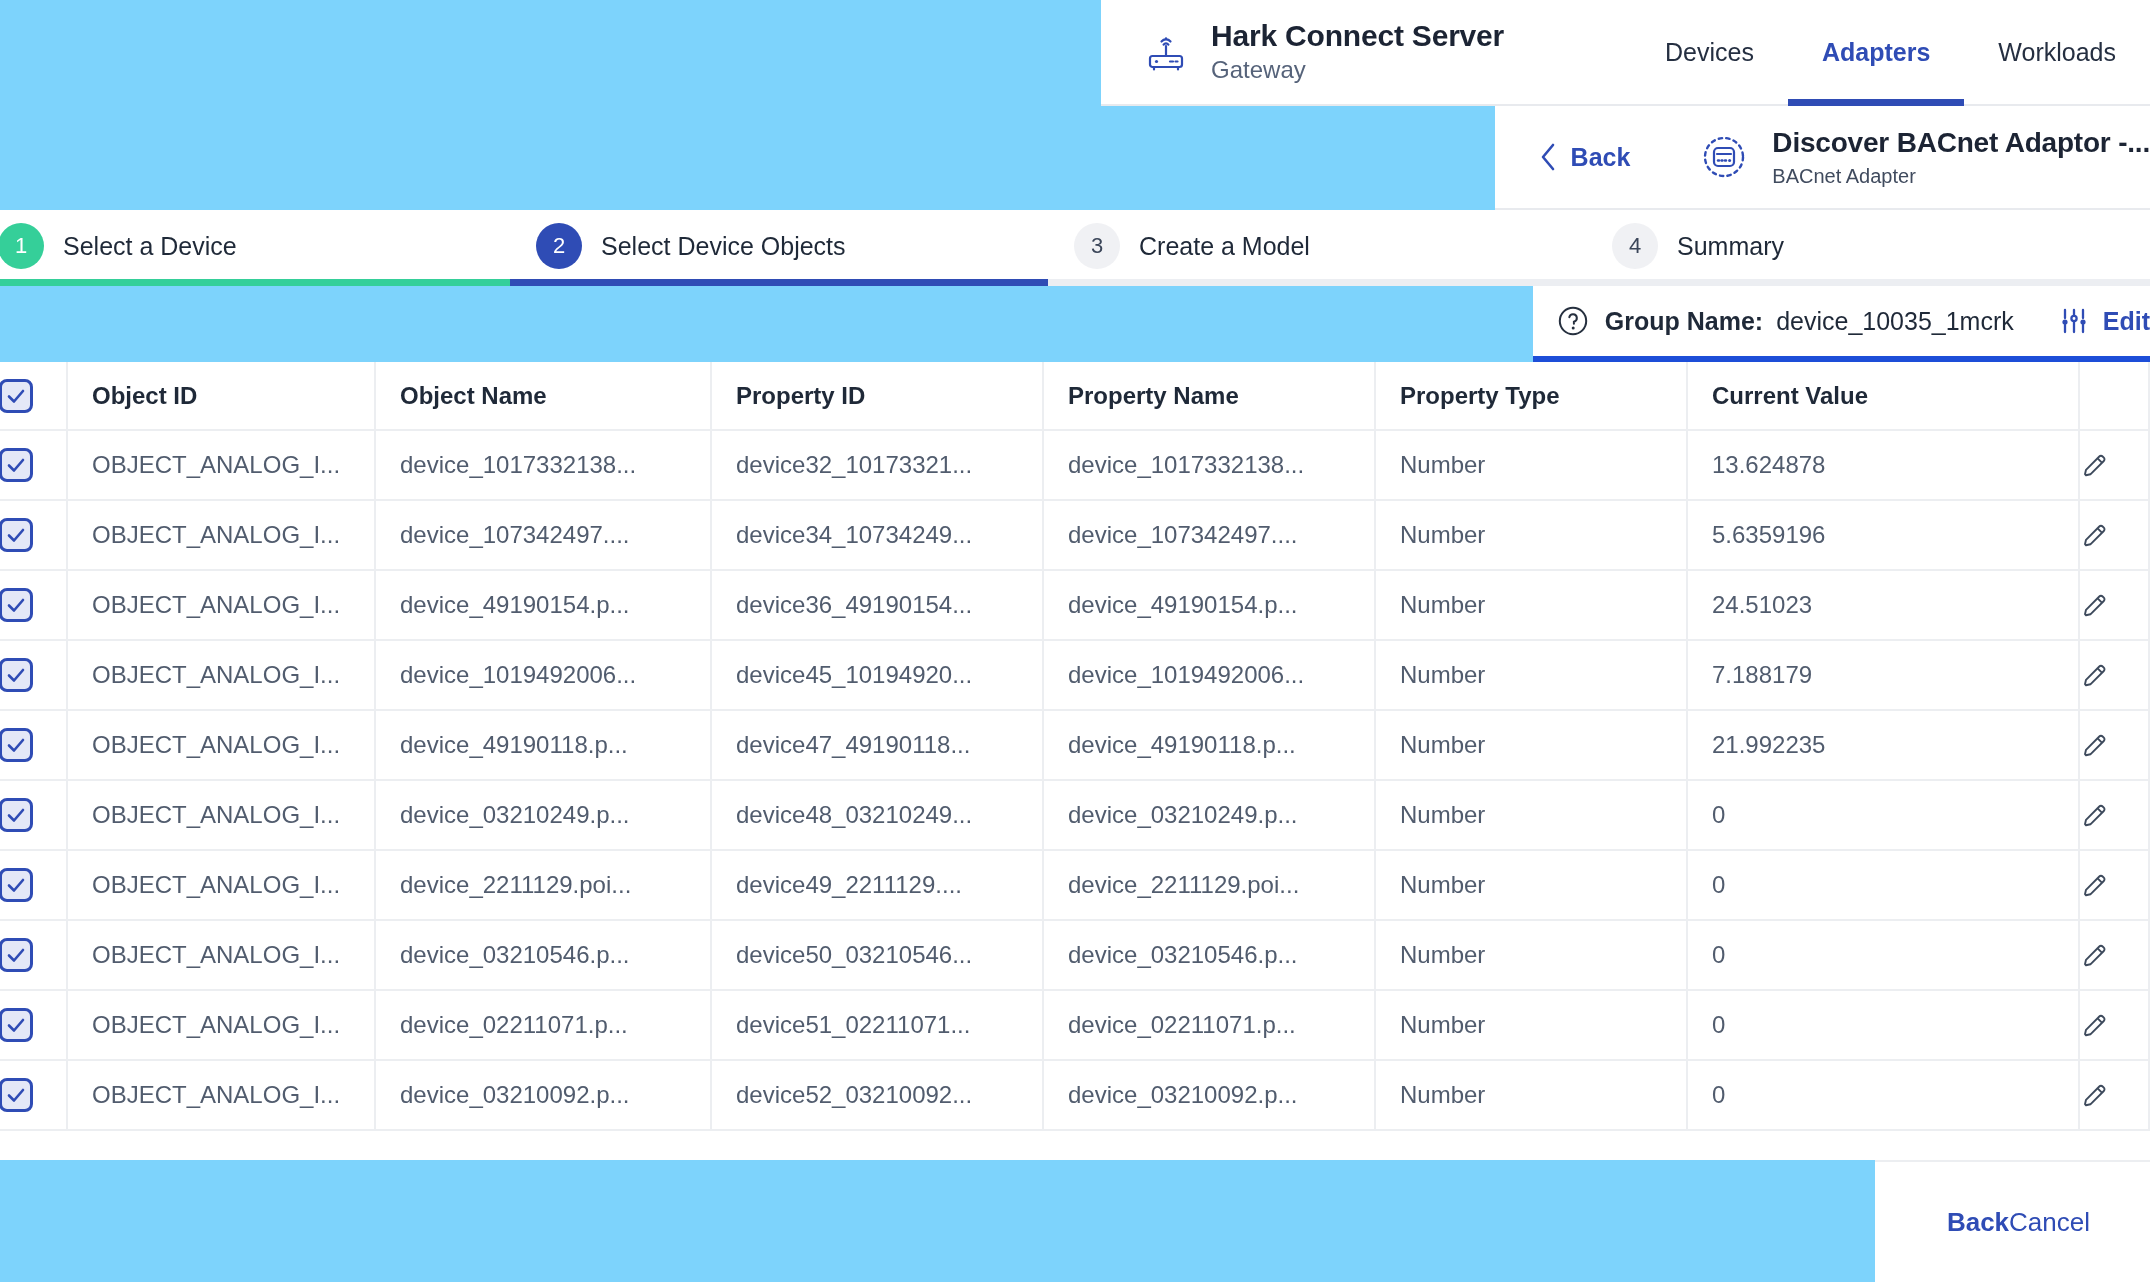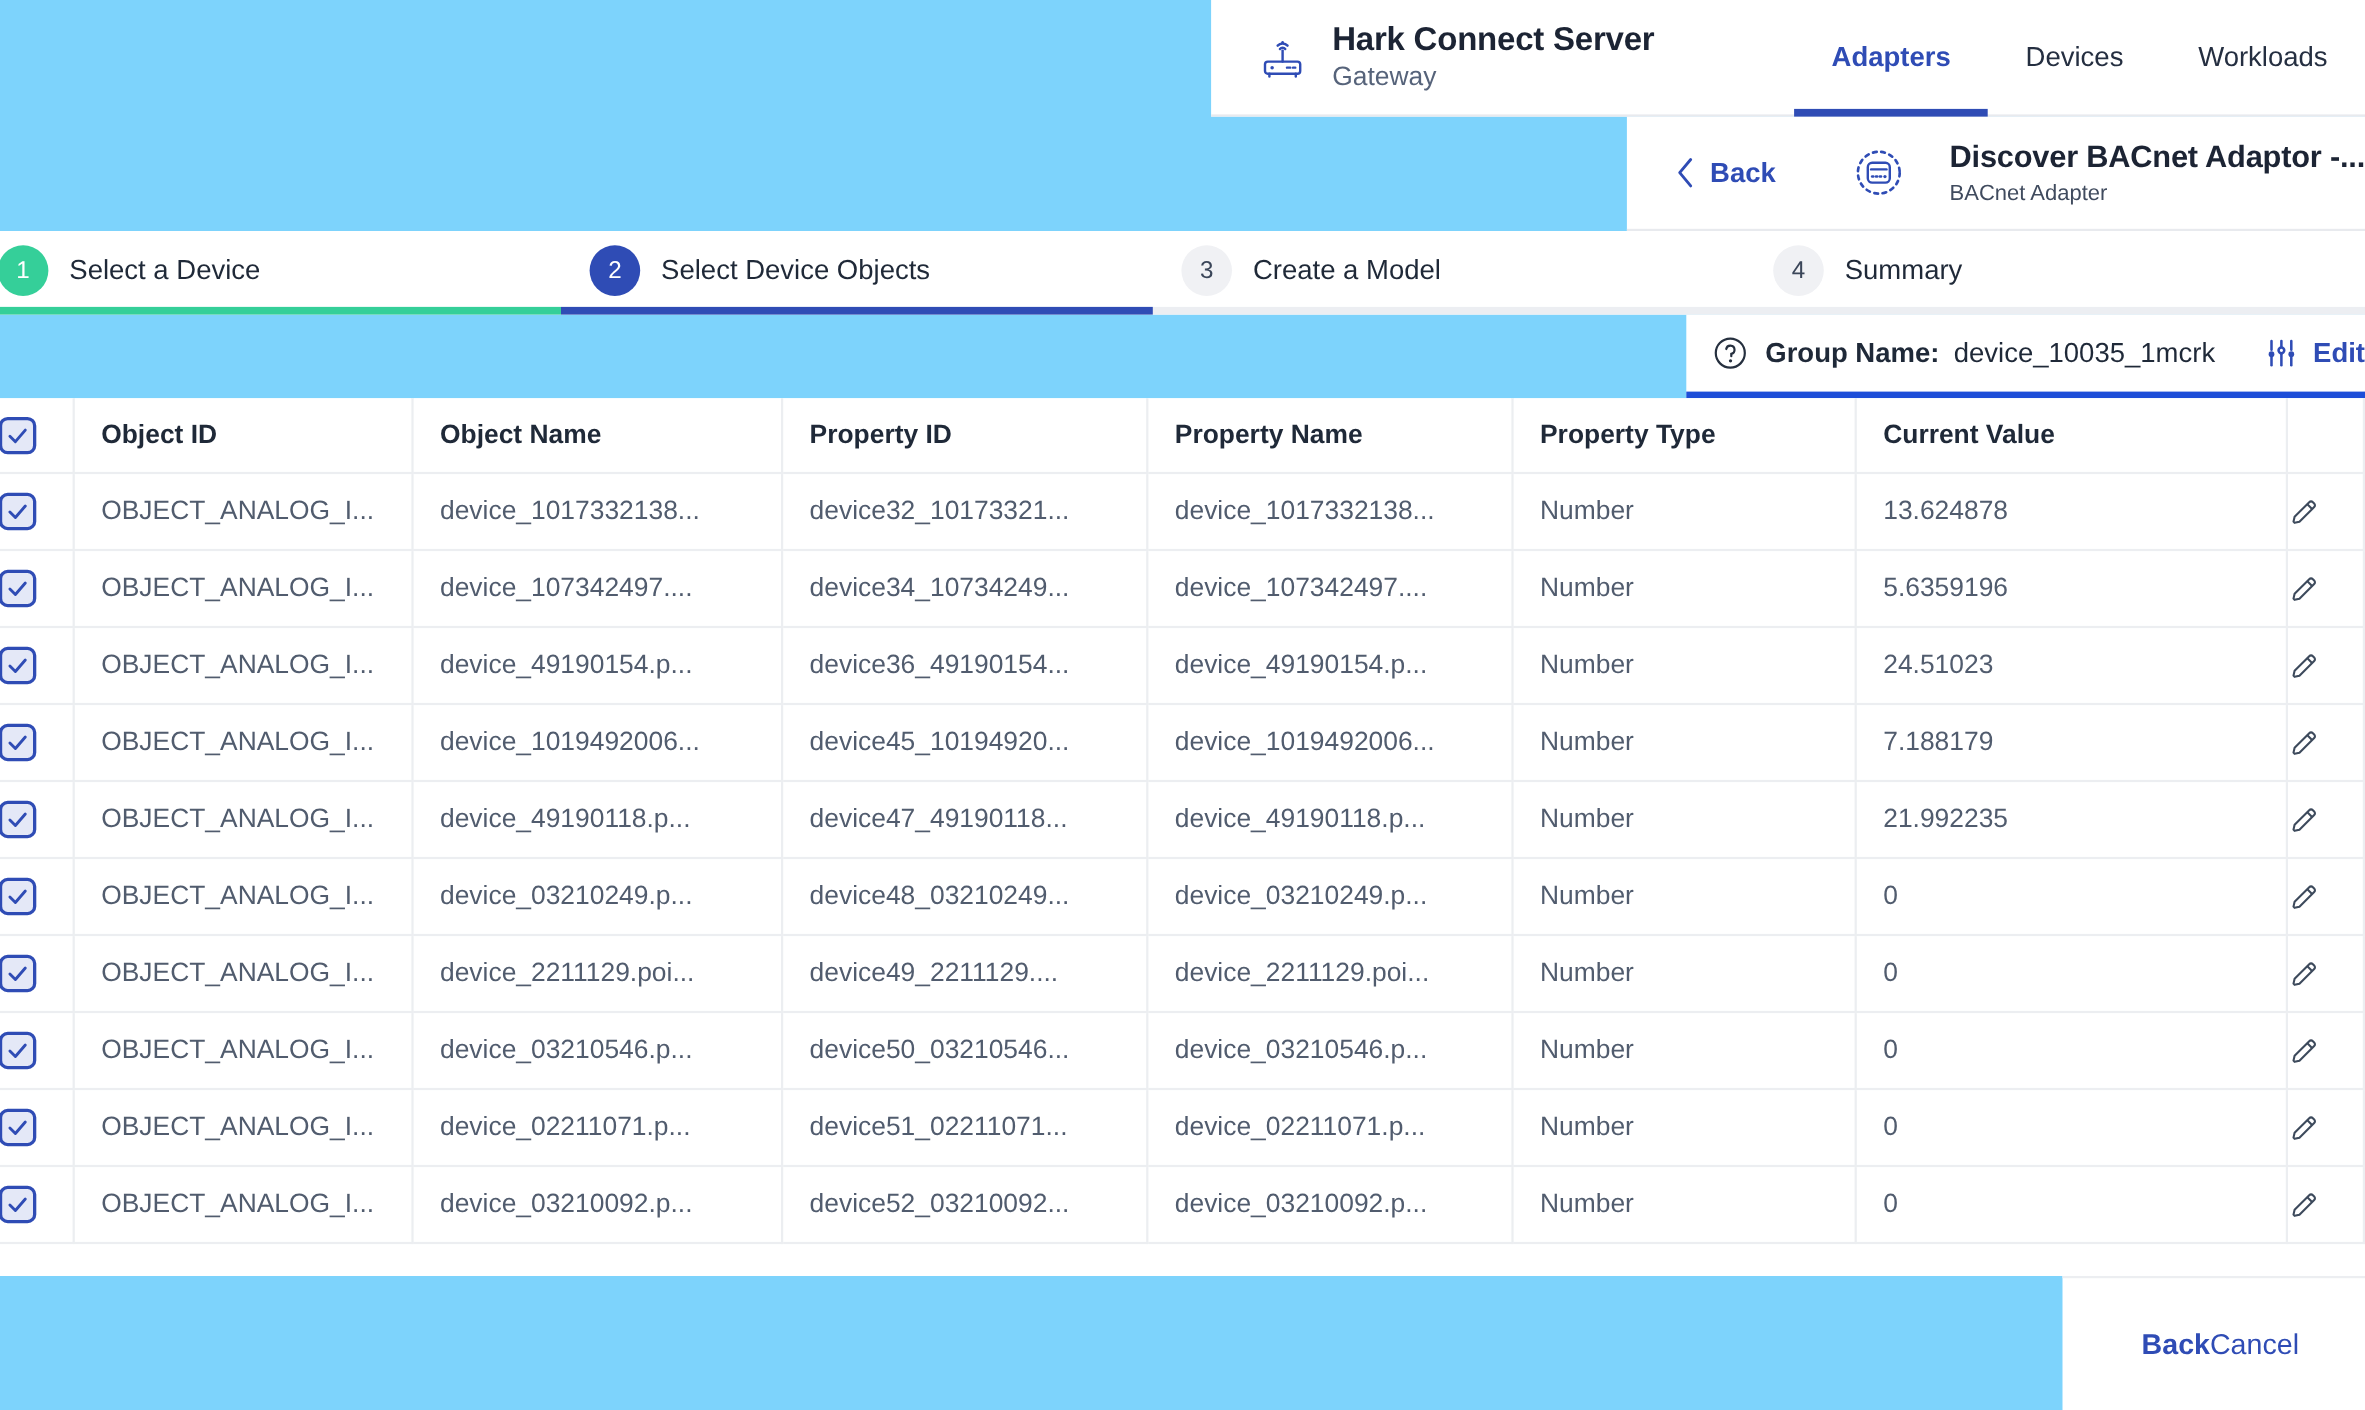--- a/index.html
+++ b/index.html
@@ -91,21 +91,21 @@
     display: flex;
     align-items: center;
     gap: 14px;
     color: #2f4cb5;
     font-size: 25px;
     font-weight: bold;
     cursor: pointer;
     margin-right: 70px;
   }
   .chev { width: 18px; height: 30px; display: block; }
-  .adapter-block { display: flex; align-items: center; gap: 40px; }
+  .adapter-block { display: flex; align-items: center; gap: 24px; }
   .adapter-icon { width: 48px; height: 48px; display: block; flex: 0 0 48px; }
   .adapter-text { display: flex; flex-direction: column; }
   .adapter-title {
     font-size: 28px;
     font-weight: bold;
     color: #1c2434;
     line-height: 1.2;
     letter-spacing: -0.2px;
   }
   .adapter-sub {
@@ -298,22 +298,22 @@
             <line x1="35" y1="38" x2="35" y2="40.5"></line>
           </g>
         </svg>
       </span>
       <div class="brand-text">
         <div class="brand-title">Hark Connect Server</div>
         <div class="brand-sub">Gateway</div>
       </div>
     </div>
     <div class="navtabs">
+      <div class="navtab">Devices</div>
       <div class="navtab active">Adapters</div>
-      <div class="navtab">Devices</div>
       <div class="navtab">Workloads</div>
     </div>
   </div>
 
   <div class="subheader">
     <div class="back-link">
       <span class="chev">
         <svg viewBox="0 0 18 30" xmlns="http://www.w3.org/2000/svg">
           <polyline points="14,3 4,15 14,27" fill="none" stroke="#2f4cb5" stroke-width="2.6" stroke-linecap="round" stroke-linejoin="round"></polyline>
         </svg>

